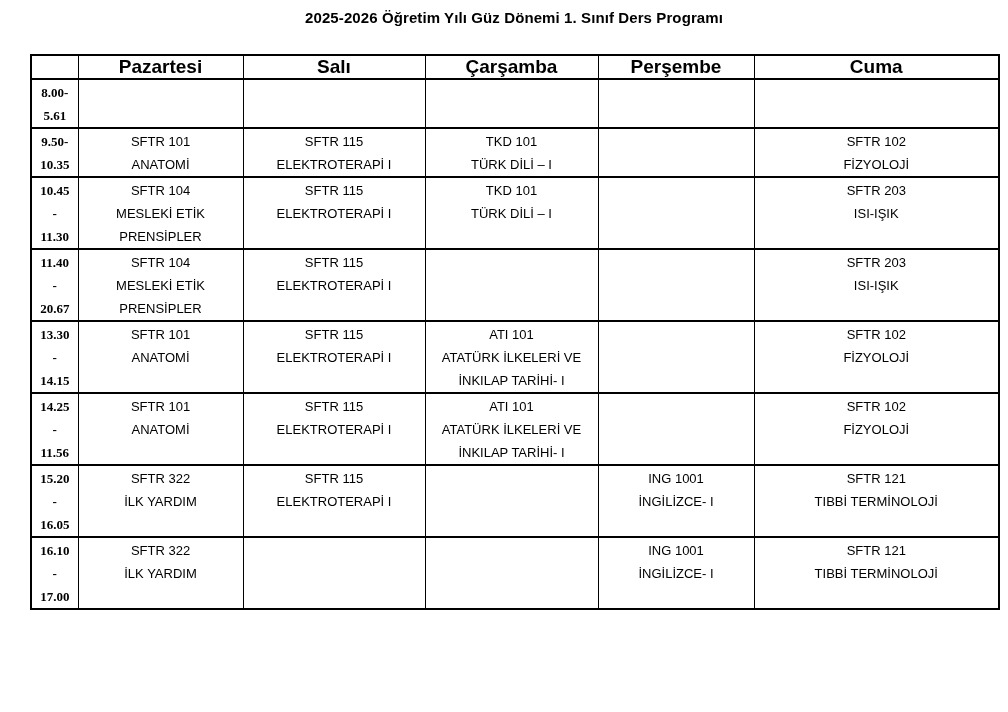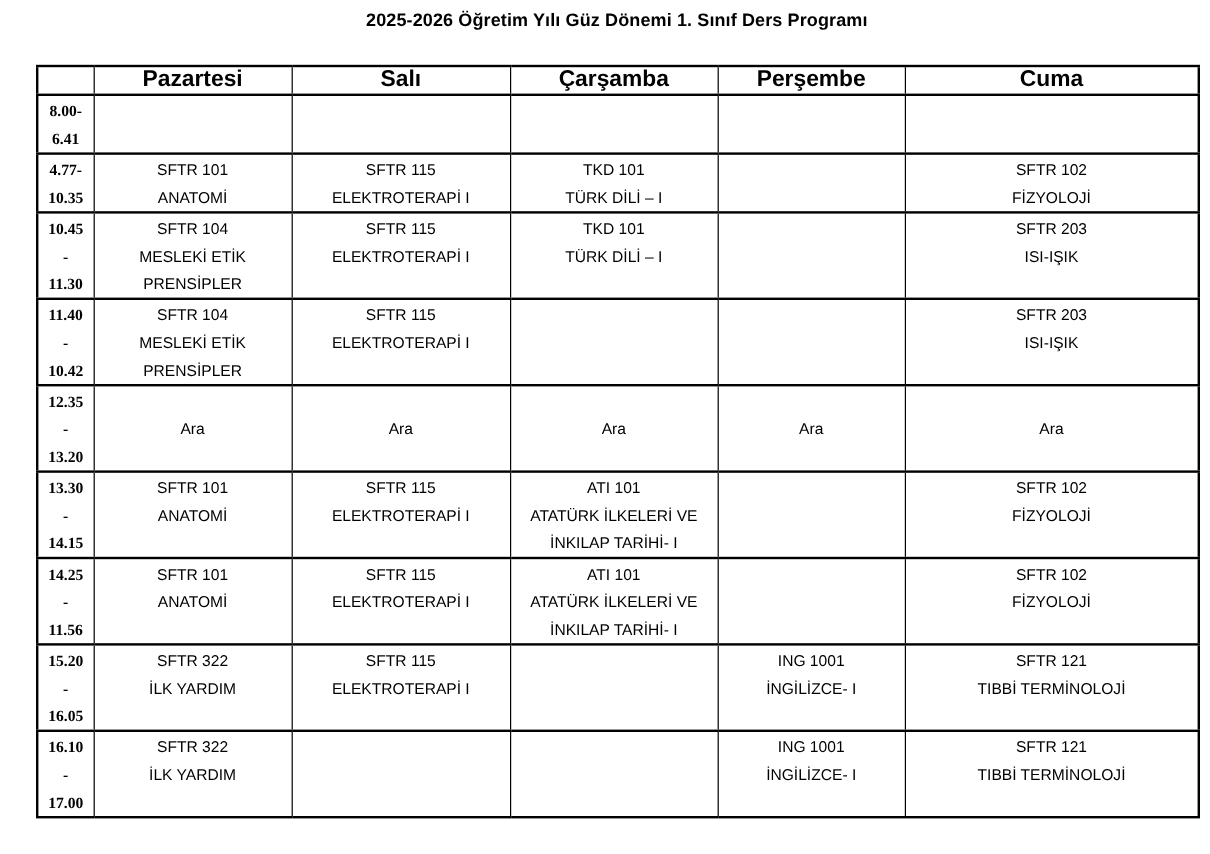--- a/index.html
+++ b/index.html
@@ -85,31 +85,31 @@
           <th>Salı</th>
           <th>Çarşamba</th>
           <th>Perşembe</th>
           <th>Cuma</th>
         </tr>
       </thead>
       <tbody>
         <tr class="short">
           <td class="time-cell">
             <div>8.00-</div>
-            <div>6.41</div>
+            <div>5.61</div>
           </td>
           <td></td>
           <td></td>
           <td></td>
           <td></td>
           <td></td>
         </tr>
         <tr class="short">
           <td class="time-cell">
-            <div>4.77-</div>
+            <div>9.50-</div>
             <div>10.35</div>
           </td>
           <td>
             <div>SFTR 101</div>
             <div>ANATOMİ</div>
           </td>
           <td>
             <div>SFTR 115</div>
             <div>ELEKTROTERAPİ I</div>
           </td>
@@ -145,58 +145,36 @@
           <td></td>
           <td>
             <div>SFTR 203</div>
             <div>ISI-IŞIK</div>
           </td>
         </tr>
         <tr class="tall">
           <td class="time-cell">
             <div>11.40</div>
             <div>-</div>
-            <div>10.42</div>
+            <div>20.67</div>
           </td>
           <td>
             <div>SFTR 104</div>
             <div>MESLEKİ ETİK</div>
             <div>PRENSİPLER</div>
           </td>
           <td>
             <div>SFTR 115</div>
             <div>ELEKTROTERAPİ I</div>
           </td>
           <td></td>
           <td></td>
           <td>
             <div>SFTR 203</div>
             <div>ISI-IŞIK</div>
-          </td>
-        </tr>
-        <tr class="tall">
-          <td class="time-cell">
-            <div>12.35</div>
-            <div>-</div>
-            <div>13.20</div>
-          </td>
-          <td class="break">
-            <div>Ara</div>
-          </td>
-          <td class="break">
-            <div>Ara</div>
-          </td>
-          <td class="break">
-            <div>Ara</div>
-          </td>
-          <td class="break">
-            <div>Ara</div>
-          </td>
-          <td class="break">
-            <div>Ara</div>
           </td>
         </tr>
         <tr class="tall">
           <td class="time-cell">
             <div>13.30</div>
             <div>-</div>
             <div>14.15</div>
           </td>
           <td>
             <div>SFTR 101</div>

